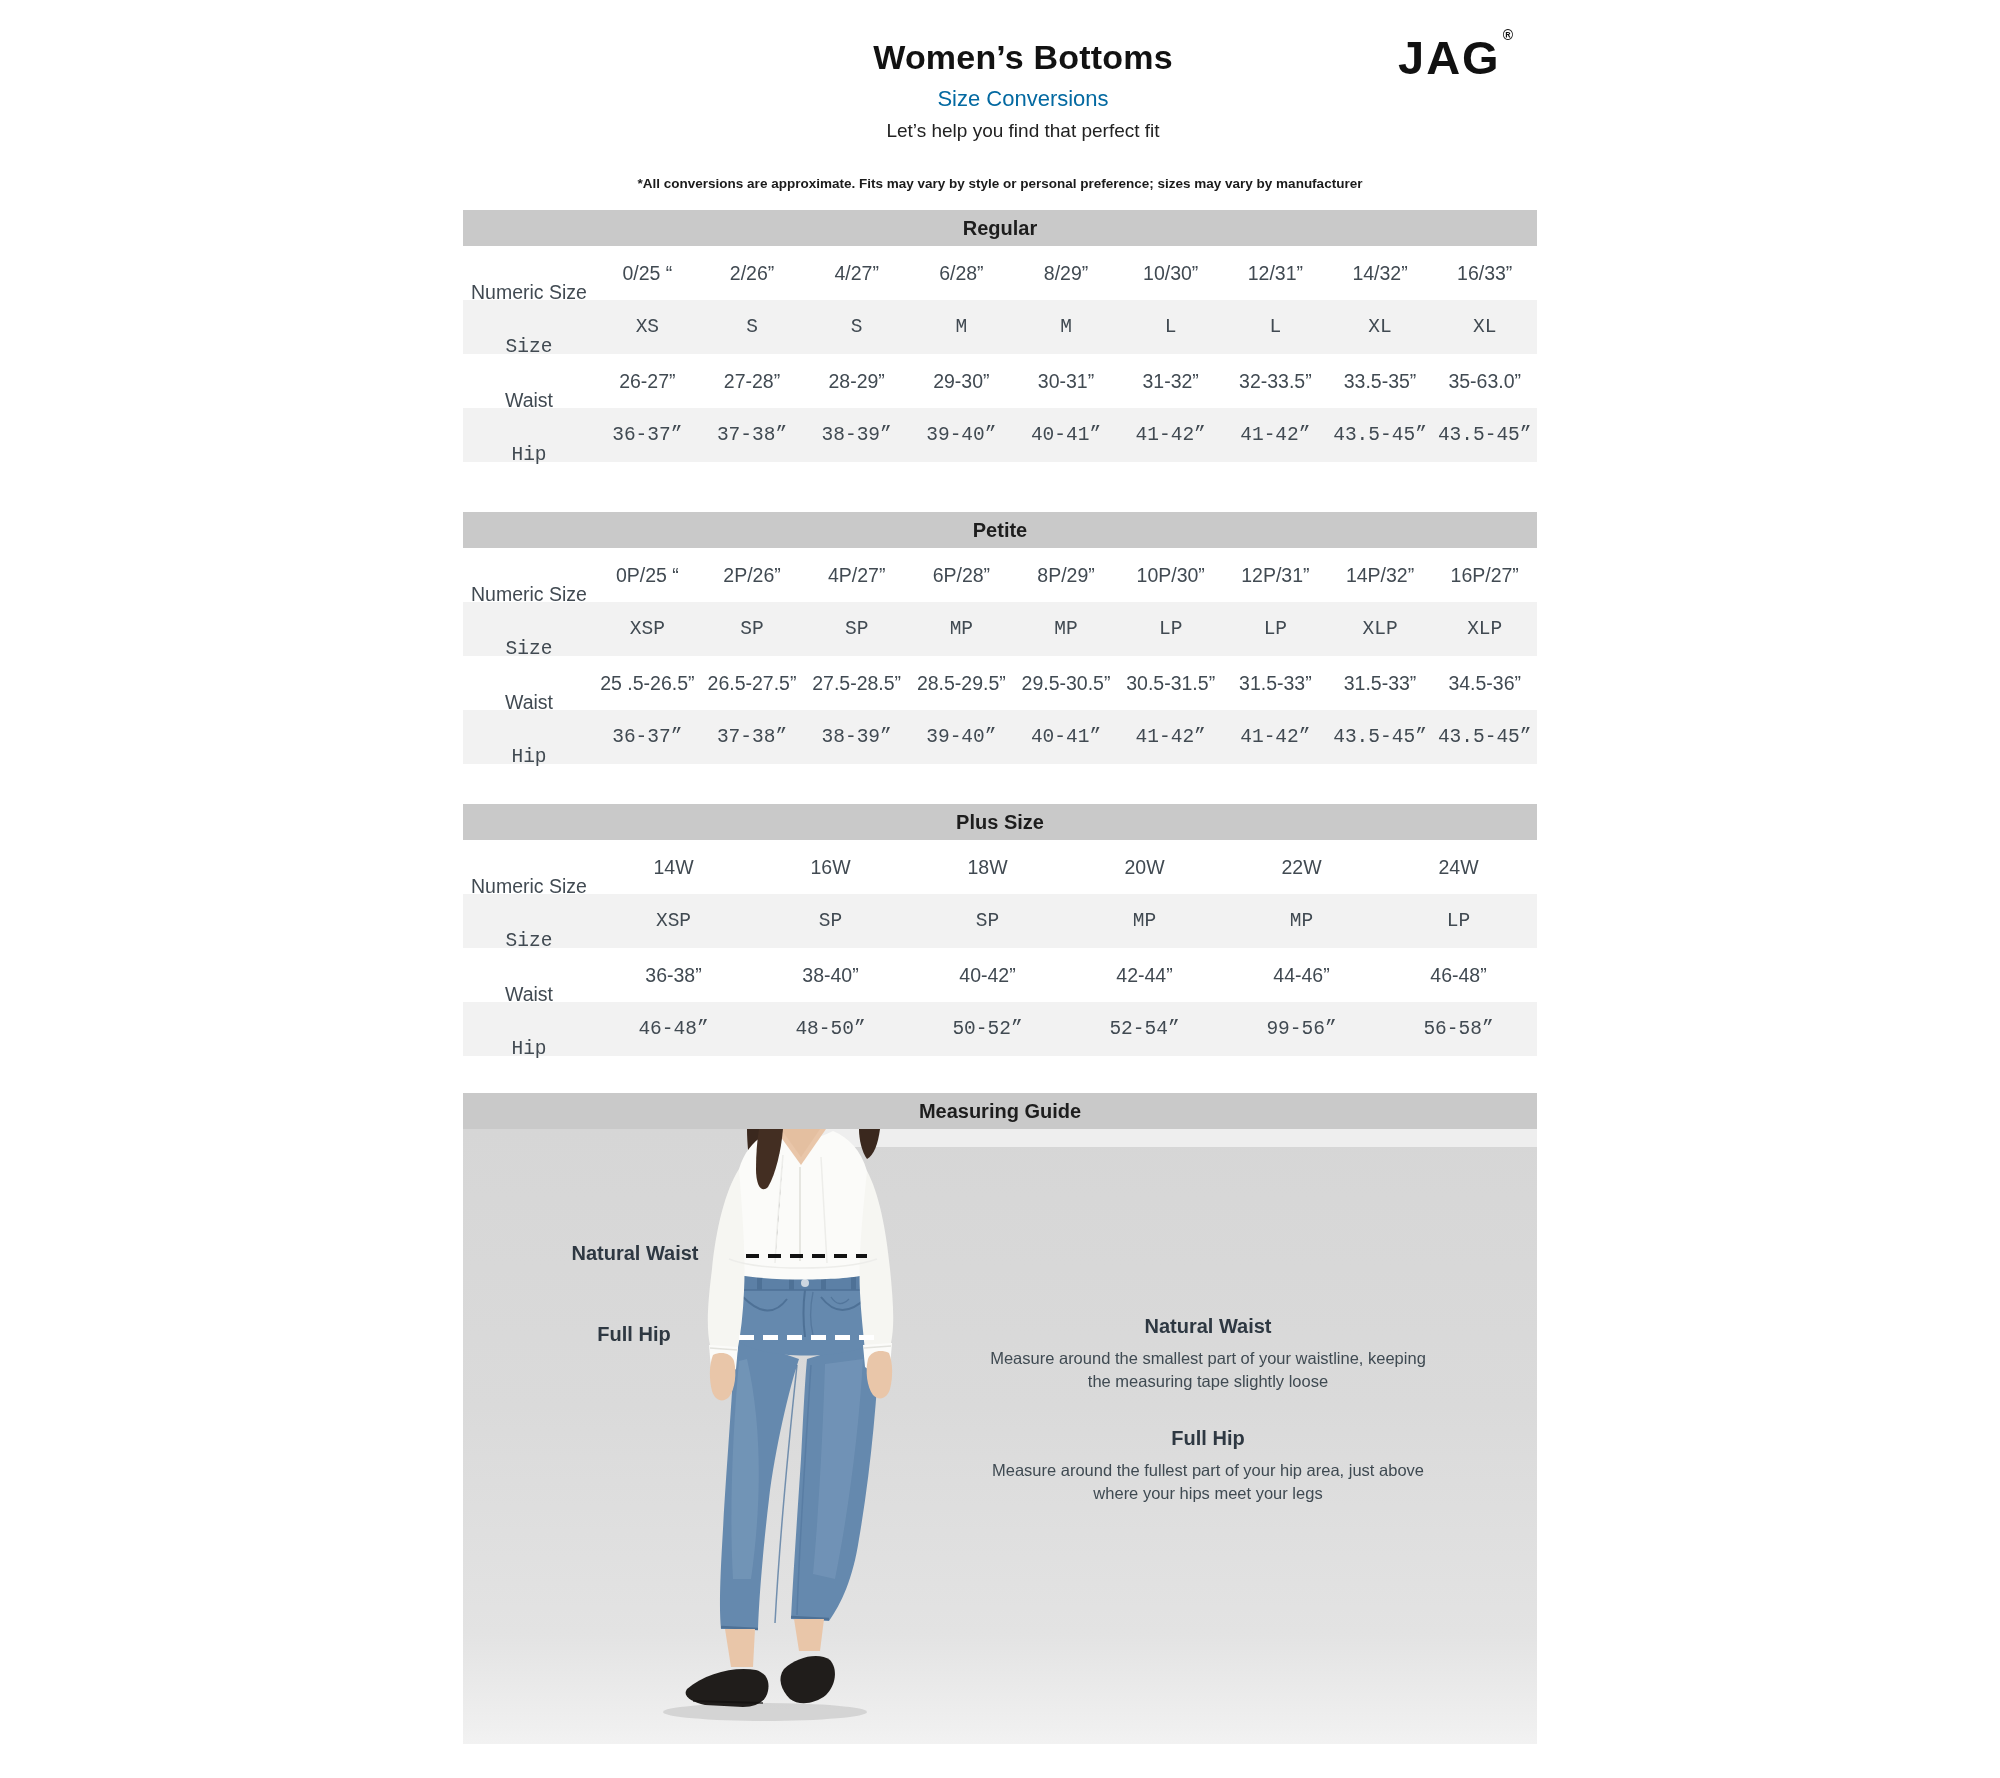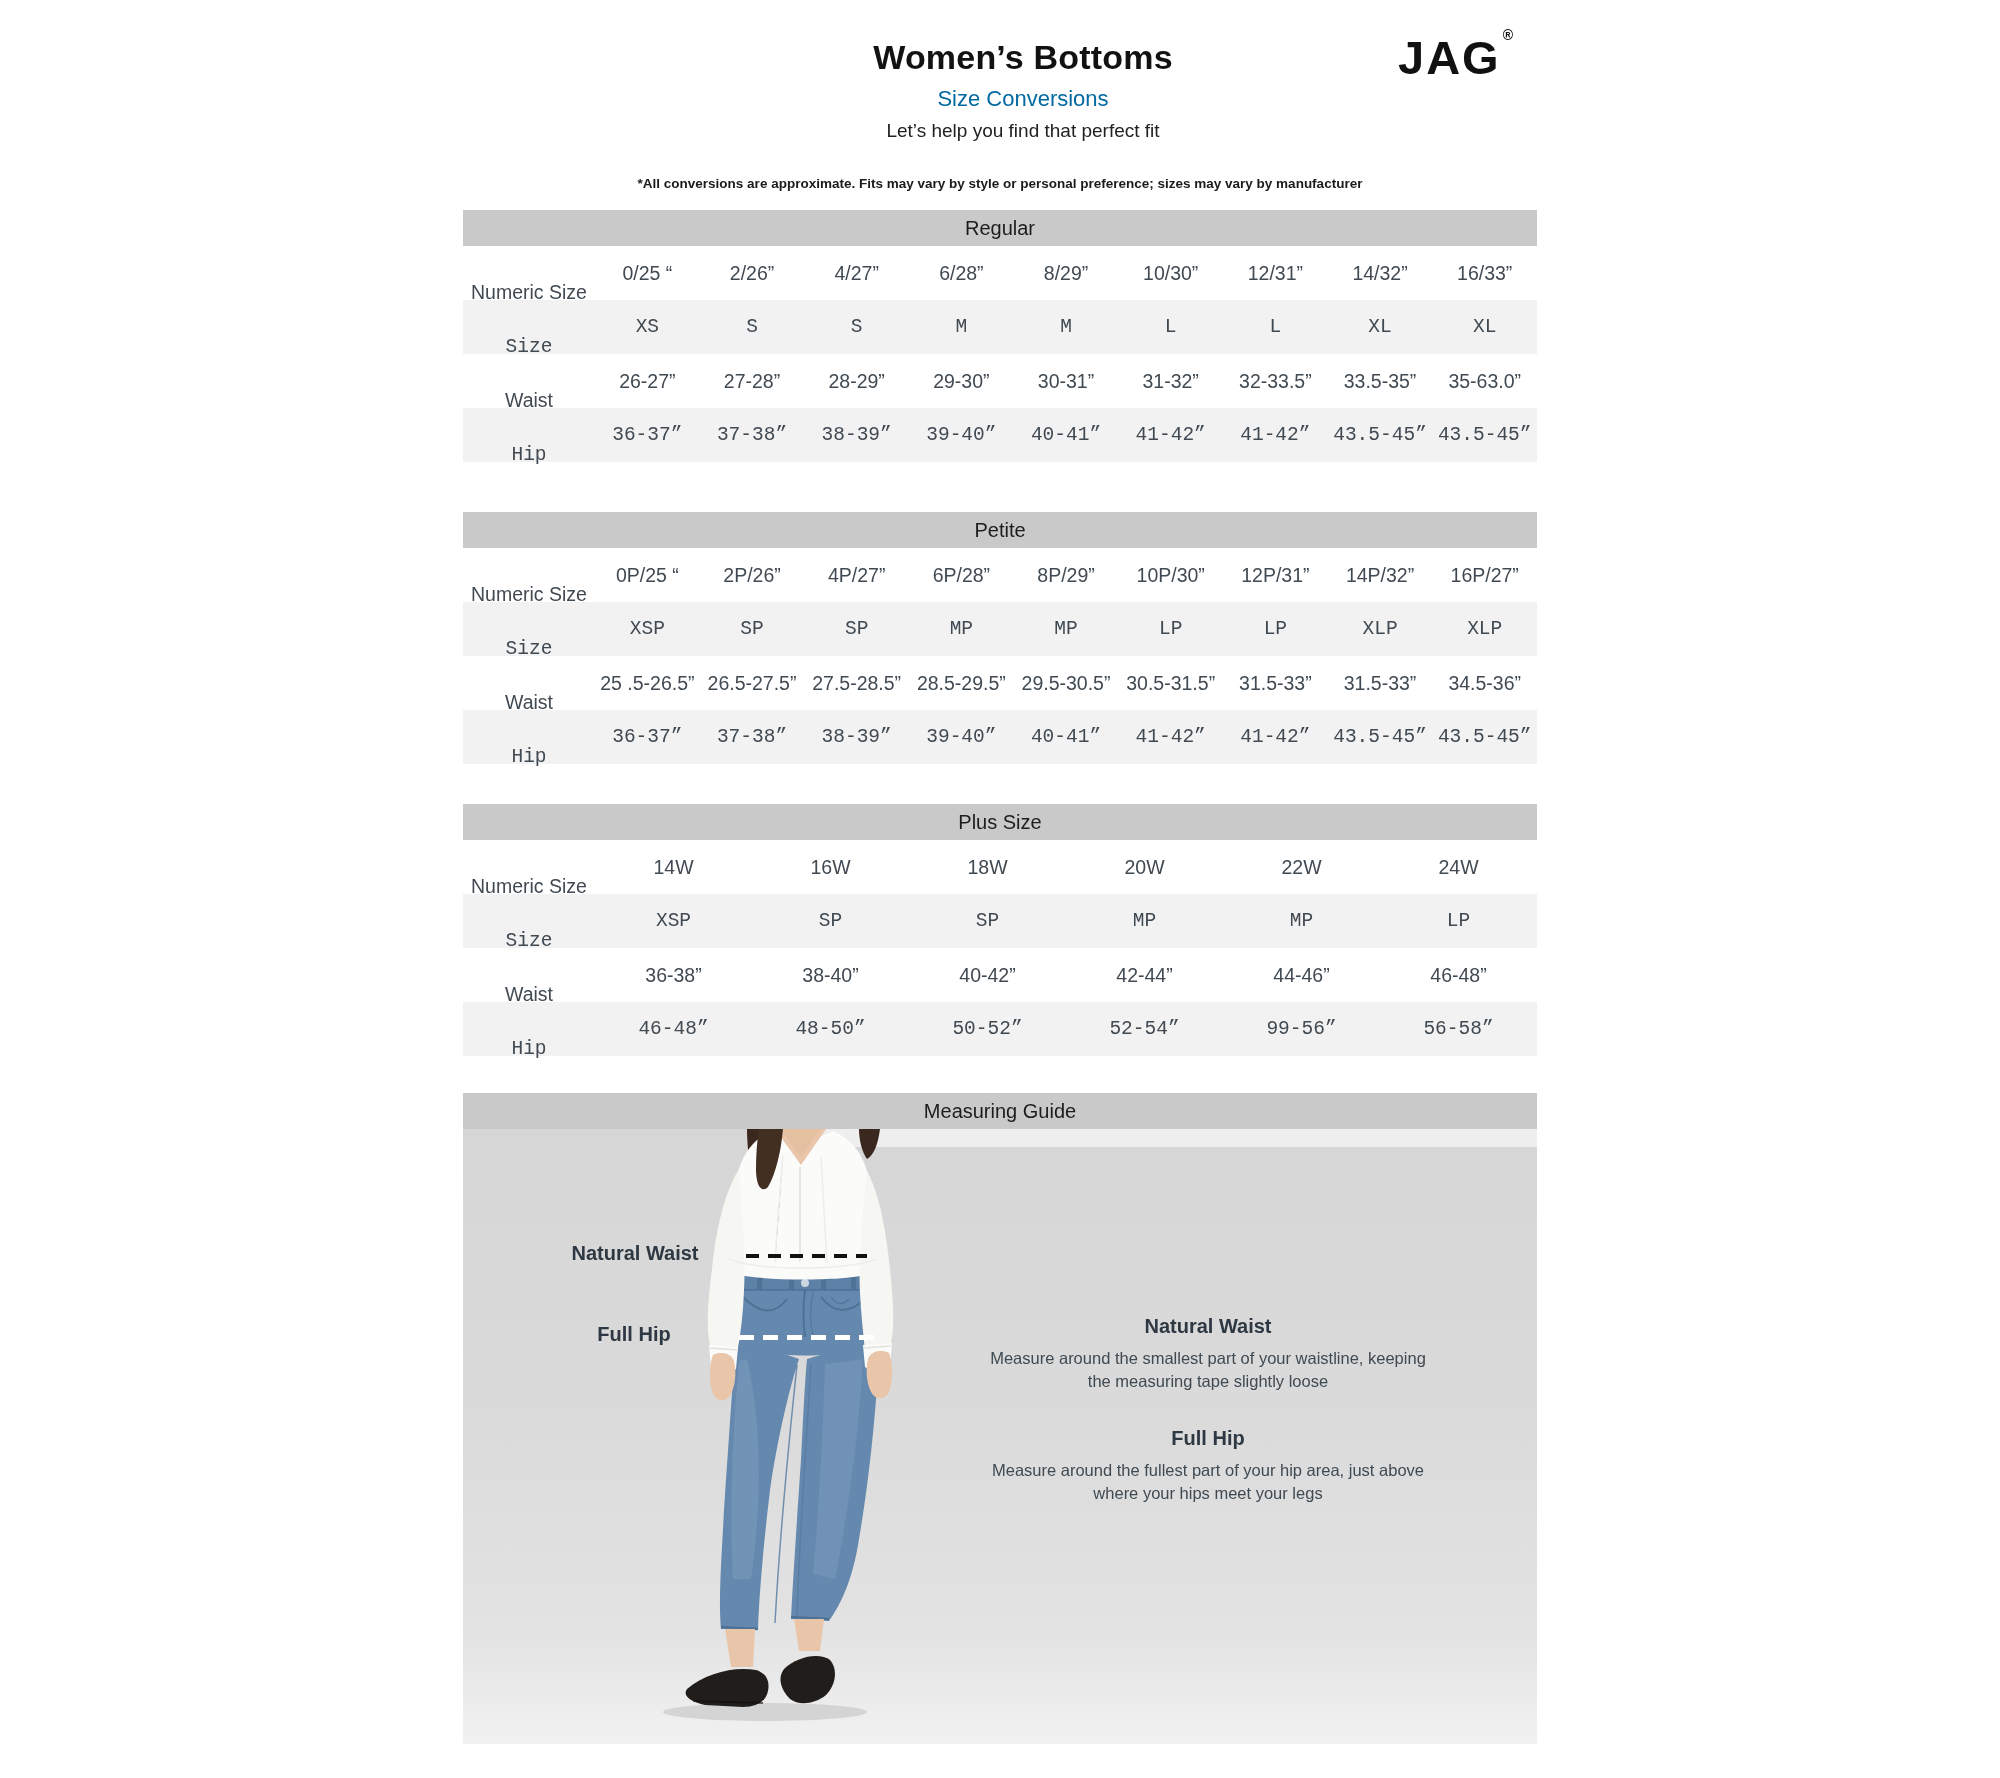--- a/index.html
+++ b/index.html
@@ -31,21 +31,21 @@
   
   .content { position:absolute; top:210px; left:463px; width:1074px; height:1545px; }
   .section { position:absolute; left:0; width:1074px; }
   #table-0 { top:0; }
   #table-1 { top:302px; }
   #table-2 { top:594px; }
   #guide   { top:883px; }
 
   .bar {
     height:36px; line-height:36px; background:#c9c9c9;
-    text-align:center; font-size:20px; font-weight:400; color:#1d1d1d;
+    text-align:center; font-size:20px; font-weight:700; color:#1d1d1d;
   }
   .trow { display:flex; height:54px; align-items:center; background:#ffffff; }
   .trow.alt { background:#f2f2f2;font-family:Liberation Mono, monospace; }
   .cell { flex:1 1 0; text-align:center; font-size:19.5px; color:#414a52; }
   .cell.label { flex:0 0 132px;margin-top:39px; }
 
   
   .photo {
     position:relative; height:615px; overflow:hidden;
     background:linear-gradient(180deg,#d6d6d6 0%, #dadada 45%, #e3e3e3 82%, #efefef 97%, #f2f2f2 100%);

